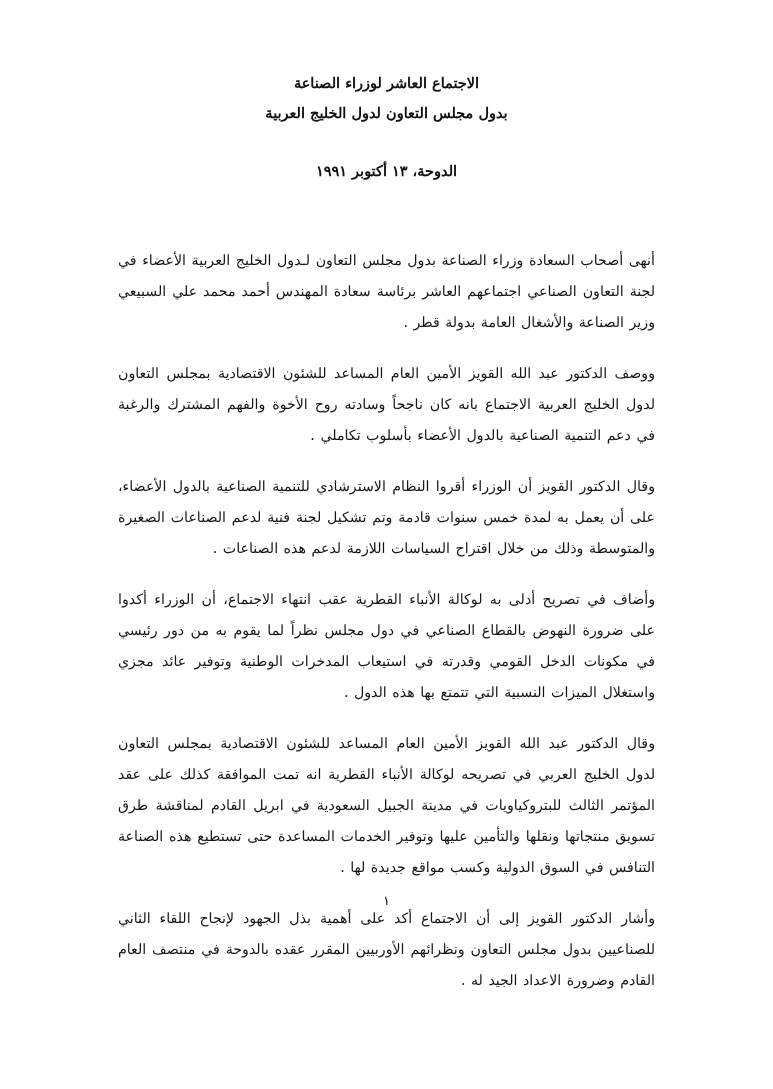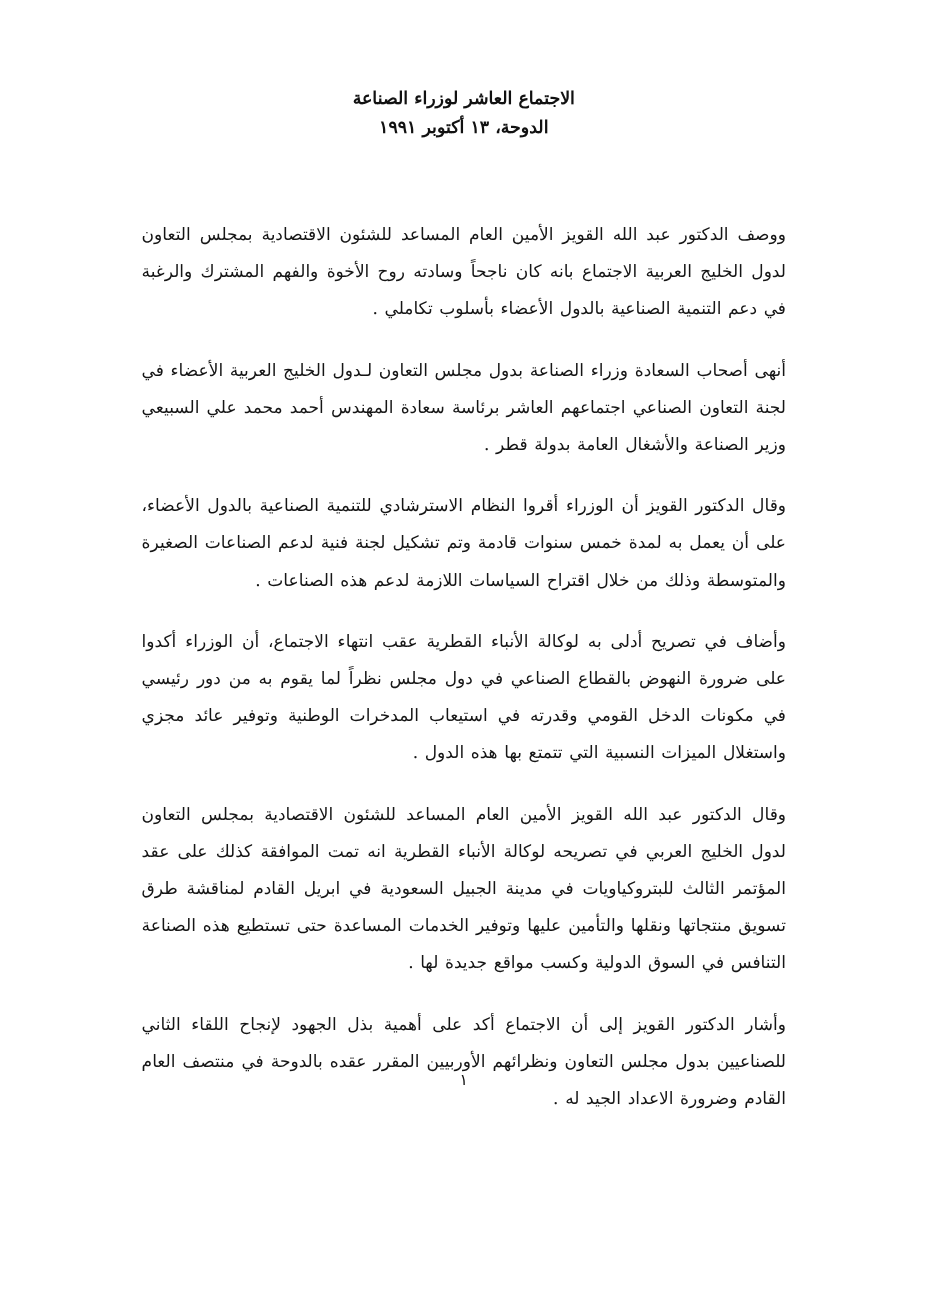--- a/index.html
+++ b/index.html
@@ -30,20 +30,21 @@
     font-weight: bold;
     font-size: 14.5px;
     line-height: 30px;
     letter-spacing: 0px;
     color: #111;
   }
   .date-line {
     text-align: center;
     font-weight: bold;
     font-size: 14.5px;
+    margin-top: 34px;
     color: #111;
   }
   .body-block {
     margin-top: 66px;
   }
   p.para {
     font-size: 14.2px;
     line-height: 31px;
     text-align: justify;
     text-align-last: right;
@@ -64,27 +65,28 @@
     color: #111;
   }
 </style>
 </head>
 <body>
 
 <div class="page">
 
   <div class="title-block">
     <div class="title-line">الاجتماع العاشر لوزراء الصناعة</div>
+    <div class="title-line">بدول مجلس التعاون لدول الخليج العربية</div>
   </div>
 
   <div class="date-line">الدوحة، ١٣ أكتوبر ١٩٩١</div>
 
   <div class="body-block">
+    <p class="para">أنهى أصحاب السعادة وزراء الصناعة بدول مجلس التعاون لـدول الخليج العربية الأعضاء في لجنة التعاون الصناعي اجتماعهم العاشر برئاسة سعادة المهندس أحمد محمد علي السبيعي وزير الصناعة والأشغال العامة بدولة قطر .</p>
     <p class="para">ووصف الدكتور عبد الله القويز الأمين العام المساعد للشئون الاقتصادية بمجلس التعاون لدول الخليج العربية الاجتماع بانه كان ناجحاً وسادته روح الأخوة والفهم المشترك والرغبة في دعم التنمية الصناعية بالدول الأعضاء بأسلوب تكاملي .</p>
-    <p class="para">أنهى أصحاب السعادة وزراء الصناعة بدول مجلس التعاون لـدول الخليج العربية الأعضاء في لجنة التعاون الصناعي اجتماعهم العاشر برئاسة سعادة المهندس أحمد محمد علي السبيعي وزير الصناعة والأشغال العامة بدولة قطر .</p>
     <p class="para">وقال الدكتور القويز أن الوزراء أقروا النظام الاسترشادي للتنمية الصناعية بالدول الأعضاء، على أن يعمل به لمدة خمس سنوات قادمة وتم تشكيل لجنة فنية لدعم الصناعات الصغيرة والمتوسطة وذلك من خلال اقتراح السياسات اللازمة لدعم هذه الصناعات .</p>
     <p class="para">وأضاف في تصريح أدلى به لوكالة الأنباء القطرية عقب انتهاء الاجتماع، أن الوزراء أكدوا على ضرورة النهوض بالقطاع الصناعي في دول مجلس نظراً لما يقوم به من دور رئيسي في مكونات الدخل القومي وقدرته في استيعاب المدخرات الوطنية وتوفير عائد مجزي واستغلال الميزات النسبية التي تتمتع بها هذه الدول .</p>
     <p class="para">وقال الدكتور عبد الله القويز الأمين العام المساعد للشئون الاقتصادية بمجلس التعاون لدول الخليج العربي في تصريحه لوكالة الأنباء القطرية انه تمت الموافقة كذلك على عقد المؤتمر الثالث للبتروكياويات في مدينة الجبيل السعودية في ابريل القادم لمناقشة طرق تسويق منتجاتها ونقلها والتأمين عليها وتوفير الخدمات المساعدة حتى تستطيع هذه الصناعة التنافس في السوق الدولية وكسب مواقع جديدة لها .</p>
     <p class="para">وأشار الدكتور القويز إلى أن الاجتماع أكد على أهمية بذل الجهود لإنجاح اللقاء الثاني للصناعيين بدول مجلس التعاون ونظرائهم الأوربيين المقرر عقده بالدوحة في منتصف العام القادم وضرورة الاعداد الجيد له .</p>
   </div>
 
   <div class="page-number">١</div>
 
 </div>
 

